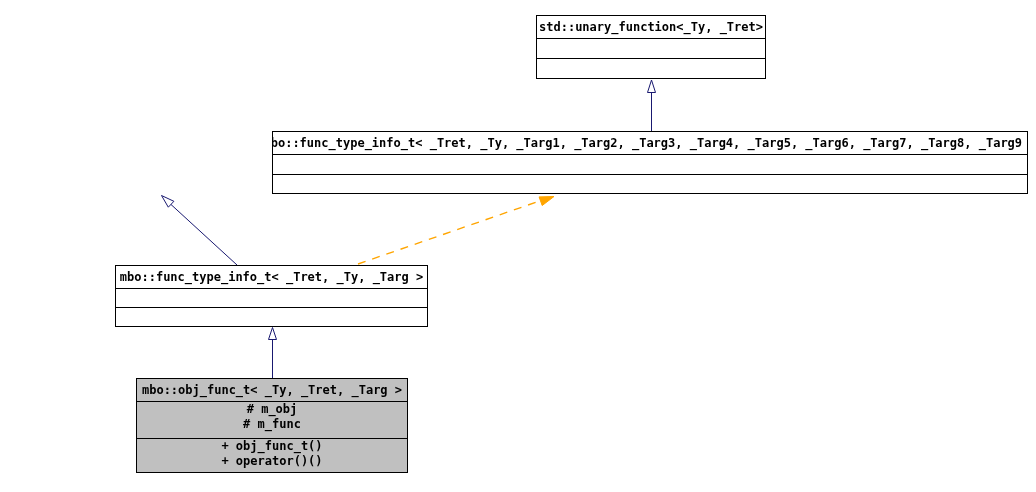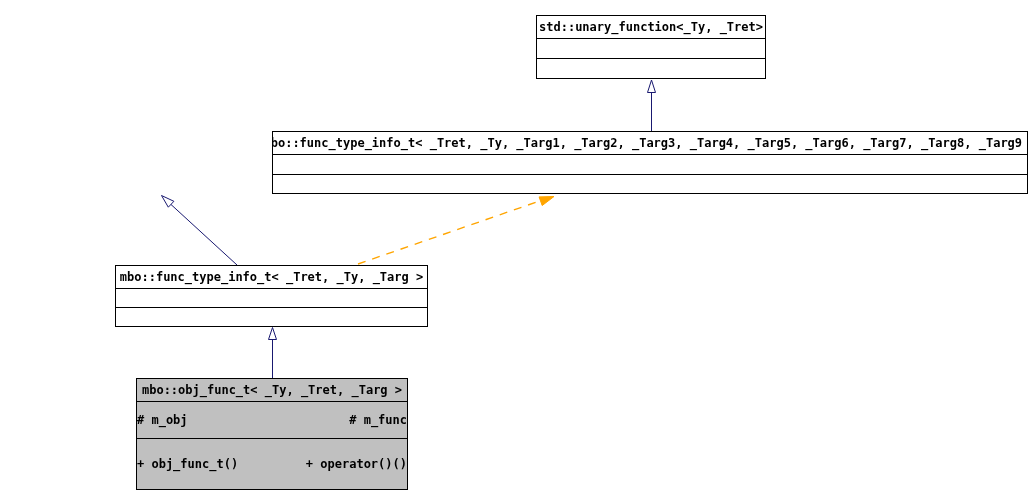--- a/index.html
+++ b/index.html
@@ -35,21 +35,22 @@
     display: flex;
     align-items: center;
     justify-content: center;
     white-space: nowrap;
     overflow: hidden;
   }
   .row + .row {
     border-top: 1px solid #000000;
   }
   .members {
-    justify-content: space-between;
+    flex-direction: column;
+    justify-content: flex-start;
     align-items: center;
   }
   .member-line {
     white-space: nowrap;
     line-height: 15px;
   }
   #arrow-layer {
     position: absolute;
     left: 0;
     top: 0;
@@ -103,21 +104,21 @@
     <div class="row" style="flex:1;"></div>
     <div class="row" style="flex:1;"></div>
   </div>
 
   <div class="node" style="left:115px; top:265px; width:313px; height:62px;">
     <div class="row" style="height:22px;">mbo::func_type_info_t&lt; _Tret, _Ty, _Targ &gt;</div>
     <div class="row" style="flex:1;"></div>
     <div class="row" style="flex:1;"></div>
   </div>
 
-  <div class="node focus" style="left:136px; top:378px; width:272px; height:112px;">
+  <div class="node focus" style="left:136px; top:378px; width:272px; height:95px;">
     <div class="row" style="height:22px;">mbo::obj_func_t&lt; _Ty, _Tret, _Targ &gt;</div>
     <div class="row members" style="height:37px;">
       <div class="member-line"># m_obj</div>
       <div class="member-line"># m_func</div>
     </div>
     <div class="row members" style="flex:1;">
       <div class="member-line">+ obj_func_t()</div>
       <div class="member-line">+ operator()()</div>
     </div>
   </div>

